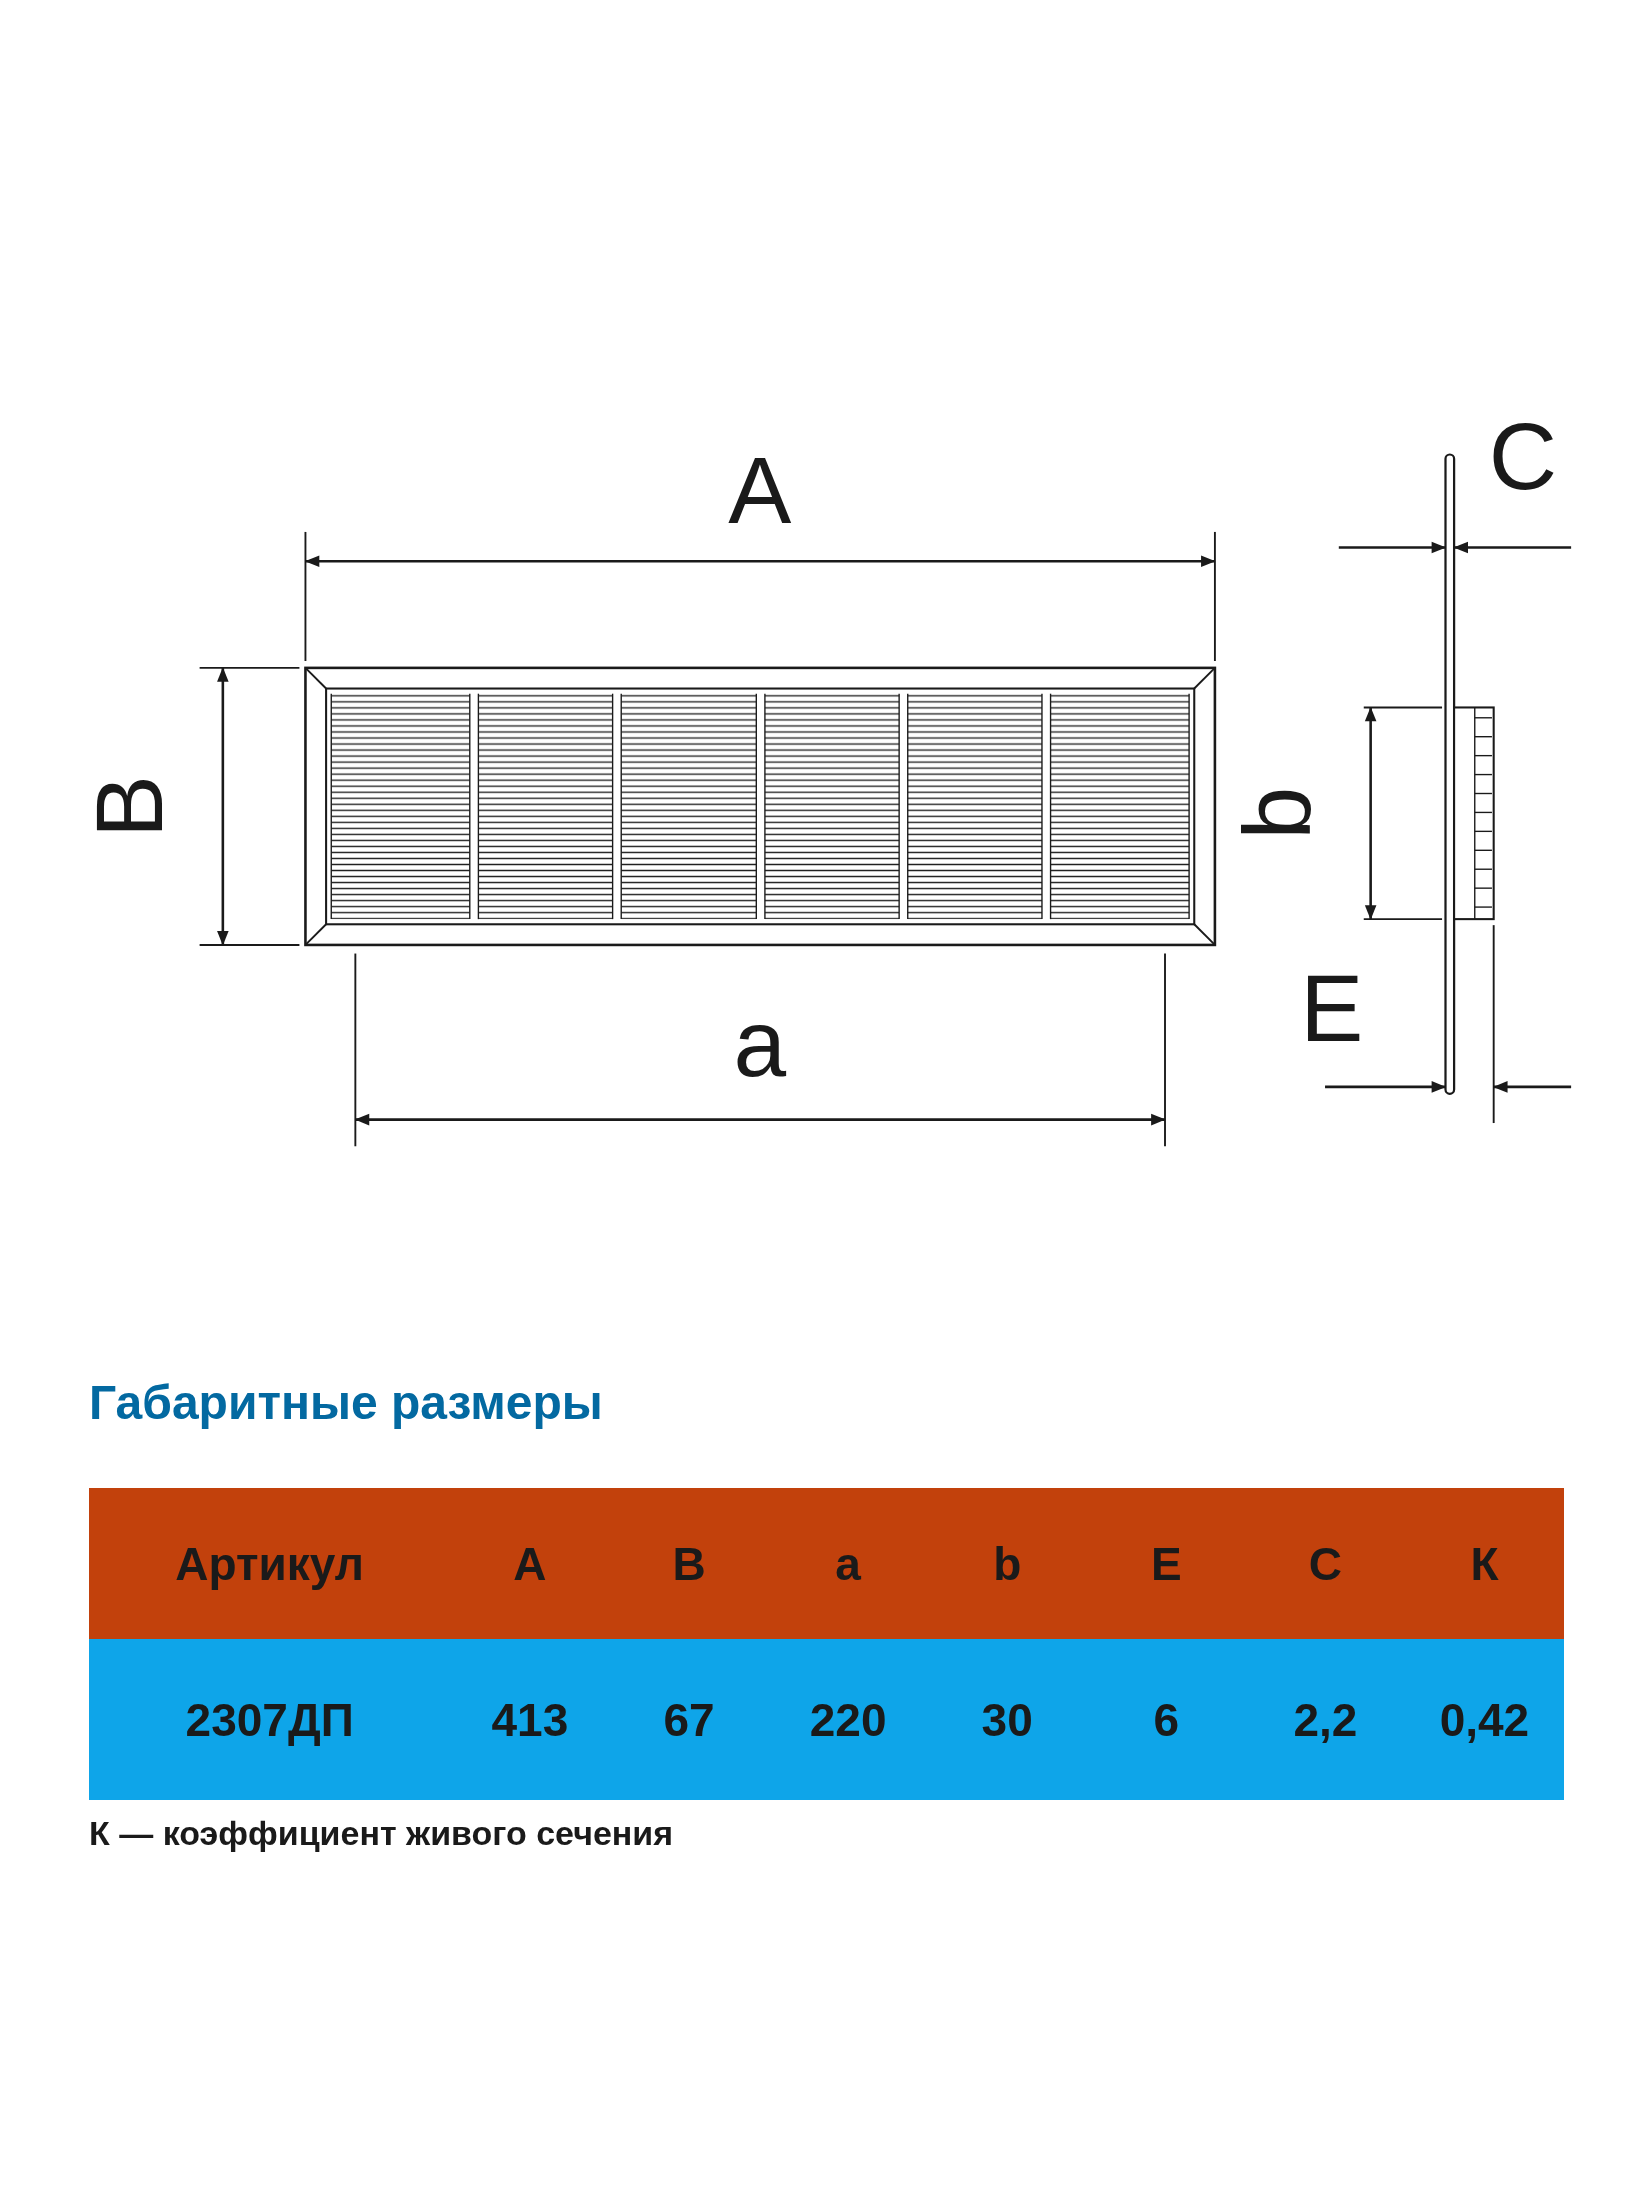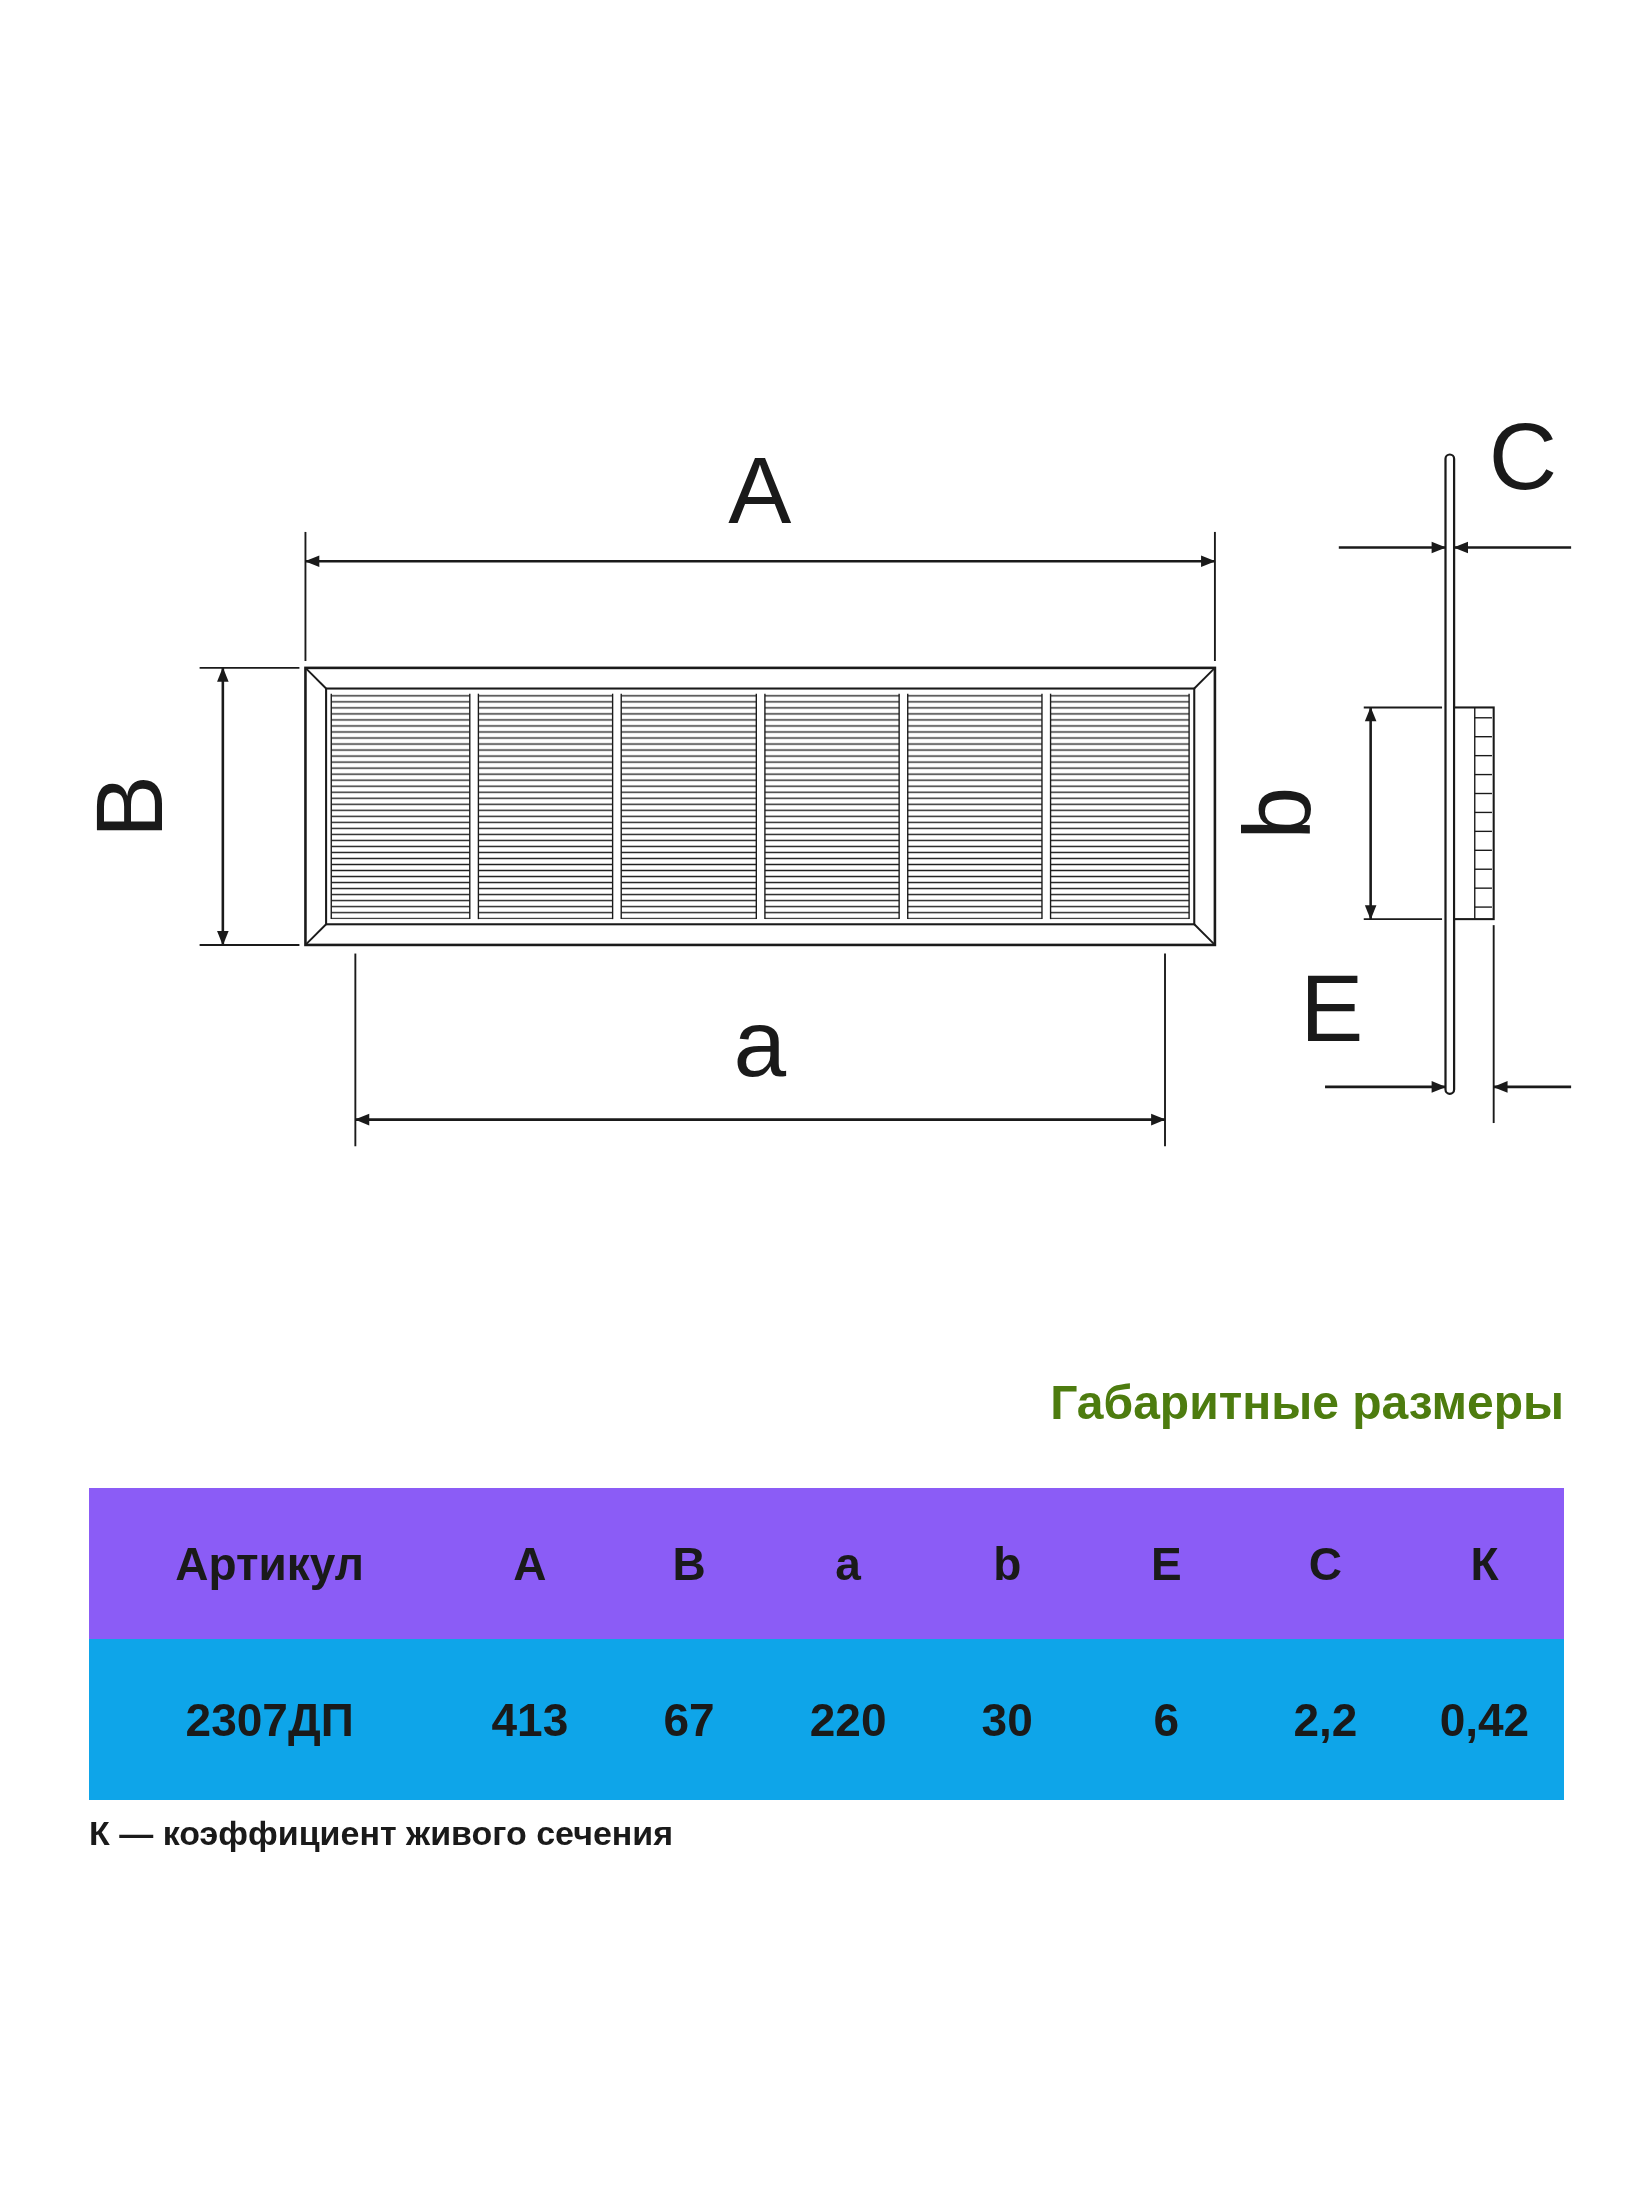--- a/index.html
+++ b/index.html
@@ -17,38 +17,38 @@
     font-family: "Liberation Sans", sans-serif;
     font-size: 110px;
     font-weight: 400;
     fill: #1a1a1a;
   }
   .table-title {
     position: absolute;
     top: 1375px;
     left: 89px;
     width: 1475px;
-    text-align: right;
+    text-align: left;
     font-size: 48px;
     font-weight: 700;
-    color: #4d7c0f;
+    color: #0369a1;
   }
   .dim-table {
     position: absolute;
     top: 1488px;
     left: 89px;
     width: 1475px;
   }
   .dim-table .row {
     display: grid;
     grid-template-columns: 24.5% repeat(7, 1fr);
     align-items: center;
   }
   .dim-table .row.header {
-    background: #8b5cf6;
+    background: #c2410c;
     height: 151px;
   }
   .dim-table .row.data {
     background: #0ea5e9;
     height: 161px;
   }
   .dim-table .cell {
     text-align: center;
     font-size: 46px;
     font-weight: 700;

